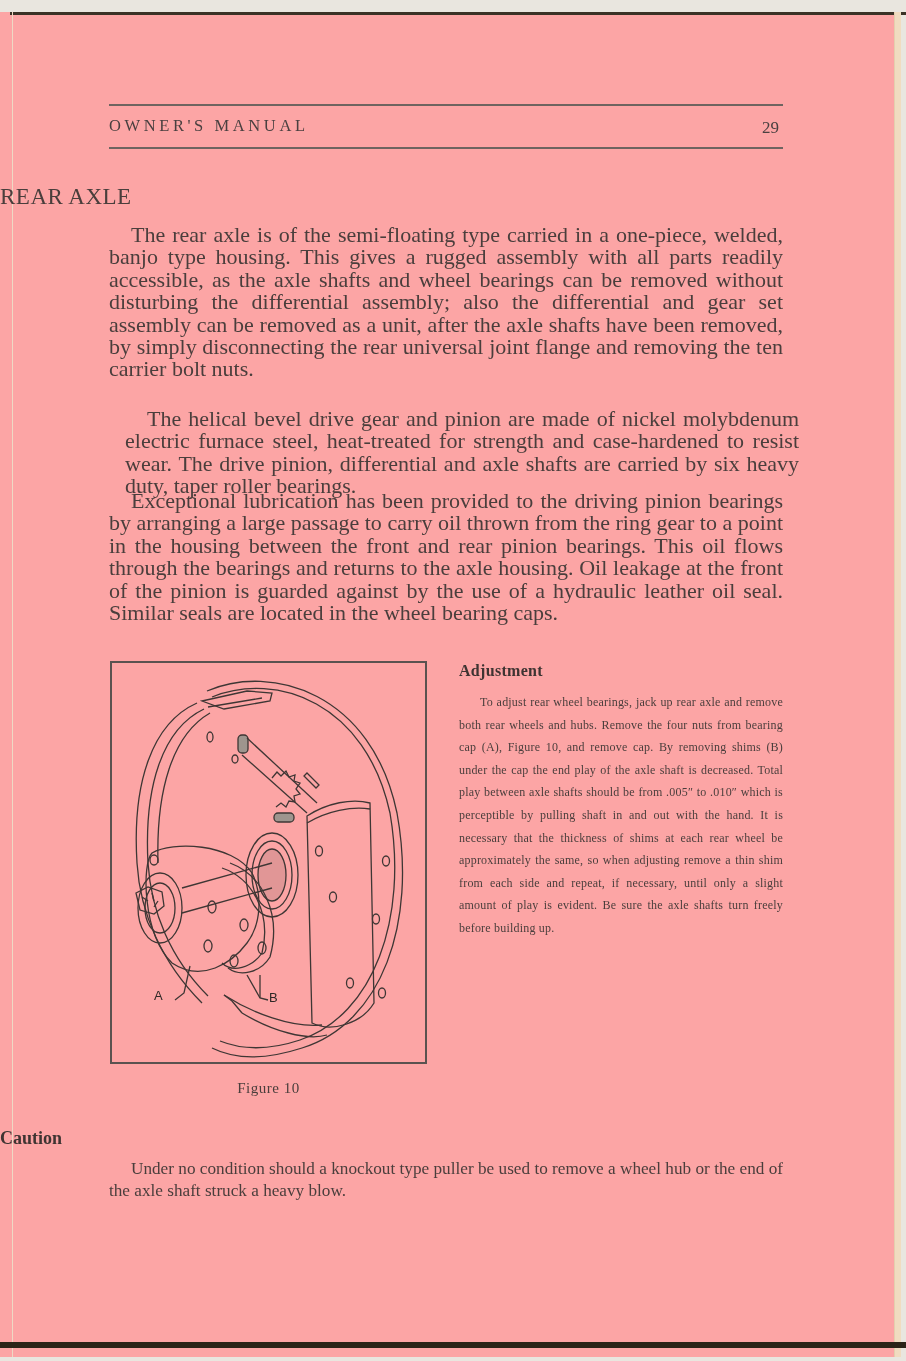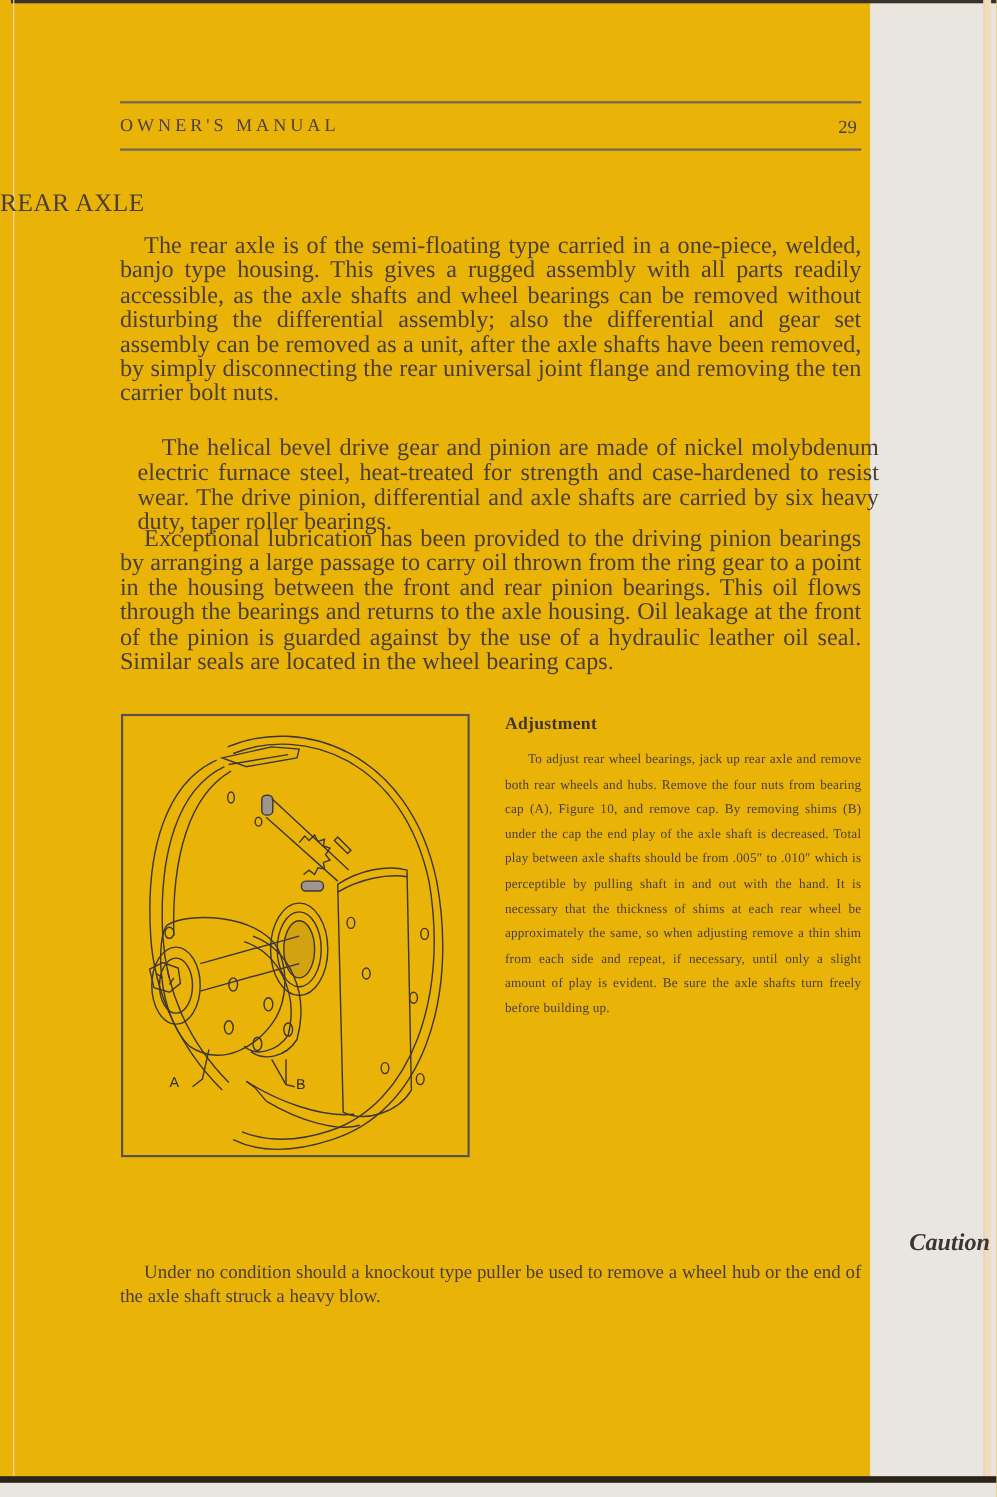--- a/index.html
+++ b/index.html
@@ -1,32 +1,32 @@
 <!DOCTYPE html>
 <html><head>
 <meta charset="utf-8">
 <style>
   html, body { margin:0; padding:0; }
   body { width:906px; height:1361px; background:#e9e6df; position:relative; overflow:hidden; font-family:"Liberation Serif","DejaVu Serif",serif; }
-  .page { position:absolute; left:0; top:0; width:791px; height:1345px; background:#eab308; }
+  .page { position:absolute; left:0; top:12px; width:900px; height:1345px; background:#fca5a5; }
   .gutter { position:absolute; left:12px; top:0; width:1px; height:1345px; background:#eed9c4; }
   .right-edge { position:absolute; left:894px; top:0; width:6px; height:1345px; background:#f0dcc0; border-left:1px solid #e4cfae; }
   .bottom-edge { position:absolute; left:0; top:1342px; width:906px; height:6px; background:#2b2418; }
   .top-edge { position:absolute; left:10px; top:0; width:896px; height:3px; background:#3a3226; }
   .rule { position:absolute; left:109px; width:674px; height:2px; background:#6e6460; }
   .running-head { position:absolute; left:109px; top:104px; font-size:16.5px; letter-spacing:3.6px; color:#4a4040; }
   .page-number { position:absolute; left:762px; top:106px; font-size:17px; color:#4a4040; }
   .title { position:absolute; left:0; width:900px; top:172px; text-align:left; font-size:23px; color:#4a3e3c; letter-spacing:0.5px; }
   .para { position:absolute; left:109px; width:674px; font-size:22px; line-height:22.4px; color:#4a3e3c; text-align:justify; text-indent:22px; }
   .figure-box { position:absolute; left:110px; top:649px; width:317px; height:403px; border:2px solid #5a5250; box-sizing:border-box; }
   .figure-box svg { position:absolute; left:0; top:0; }
   .figure-caption { position:absolute; left:110px; width:317px; top:1068px; text-align:center; font-size:15px; color:#4a3e3c; letter-spacing:0.5px; }
   .sub-heading { position:absolute; left:459px; top:650px; font-size:16px; font-weight:bold; color:#3e3432; letter-spacing:0.3px; }
   .col-text { position:absolute; left:459px; width:324px; top:679px; font-size:12px; line-height:22.6px; color:#4a3e3c; text-align:justify; text-indent:21px; letter-spacing:0.2px; }
-  .caution-heading { position:absolute; left:0; width:900px; top:1116px; text-align:right; font-size:22px; font-weight:bold; color:#3e3432;font-style:italic; }
+  .caution-heading { position:absolute; left:0; width:900px; top:1116px; text-align:left; font-size:18px; font-weight:bold; color:#3e3432; }
   .caution-text { position:absolute; left:109px; width:674px; top:1146px; font-size:17.2px; line-height:22.4px; color:#4a3e3c; text-align:justify; text-indent:22px; }
 </style>
 </head>
 <body>
 
 <div class="page">
   <div class="top-edge"></div>
   <div class="gutter"></div>
   <div class="right-edge"></div>
 
@@ -106,20 +106,21 @@
       <path d="M112 332 L120 338 L130 350"></path>
 
       <path d="M78 303 L72 330 L63 337"></path>
 
       <path d="M135 312 L148 335 L156 337"></path>
       <path d="M148 312 L148 335"></path>
     </svg>
     <span style="position:absolute;left:42px;top:325px;font-family:'Liberation Sans',sans-serif;font-size:13px;color:#2e2826;">A</span>
     <span style="position:absolute;left:157px;top:327px;font-family:'Liberation Sans',sans-serif;font-size:13px;color:#2e2826;">B</span>
   </div>
+  <div class="figure-caption">Figure 10</div>
 
   <div class="sub-heading">Adjustment</div>
   <p class="col-text" style="margin:0;">To adjust rear wheel bearings, jack up rear axle and remove both rear wheels and hubs. Remove the four nuts from bearing cap (A), Figure 10, and remove cap. By removing shims (B) under the cap the end play of the axle shaft is decreased. Total play between axle shafts should be from .005″ to .010″ which is perceptible by pulling shaft in and out with the hand. It is necessary that the thickness of shims at each rear wheel be approximately the same, so when adjusting remove a thin shim from each side and repeat, if necessary, until only a slight amount of play is evident. Be sure the axle shafts turn freely before building up.</p>
 
   <div class="caution-heading">Caution</div>
   <p class="caution-text" style="margin:0;">Under no condition should a knockout type puller be used to remove a wheel hub or the end of the axle shaft struck a heavy blow.</p>
 </div>
 <div class="bottom-edge"></div>
 
 </body></html>

